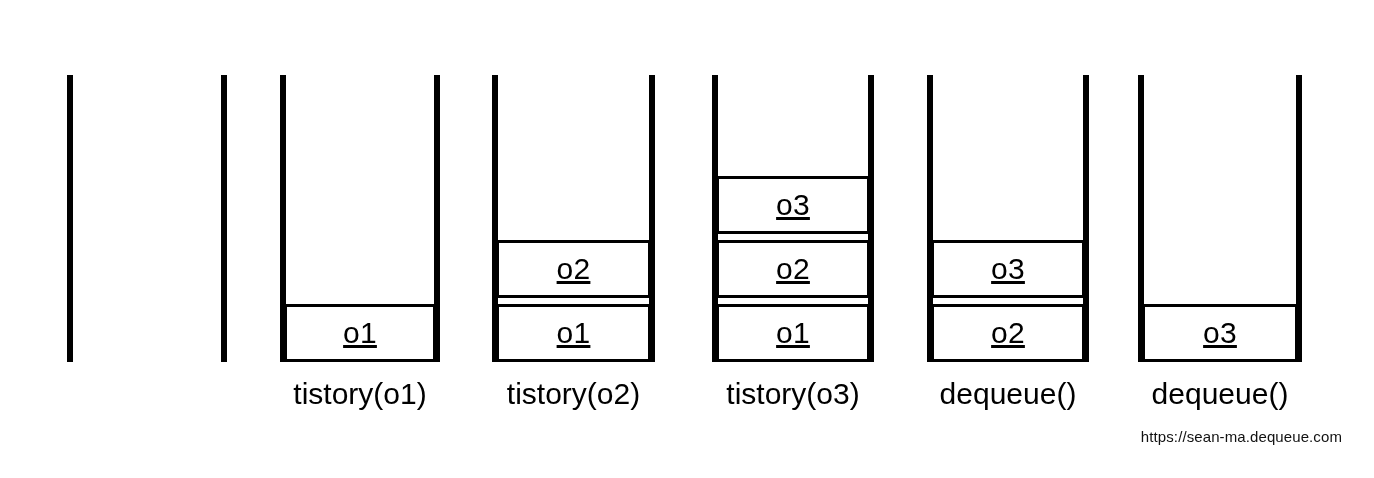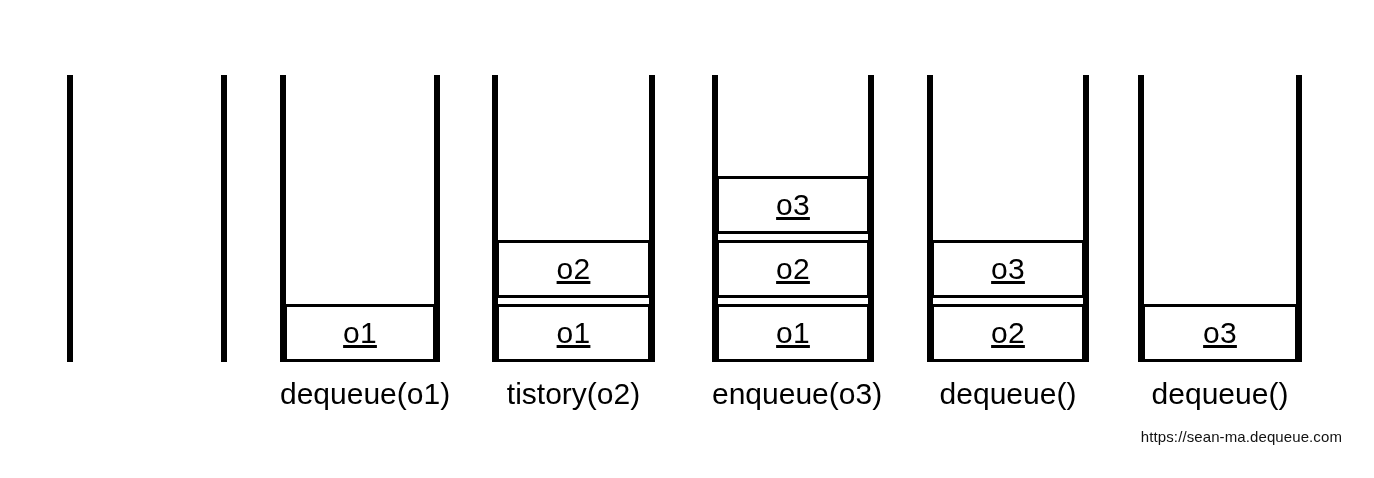--- a/index.html
+++ b/index.html
@@ -72,36 +72,36 @@
 <div id="canvas">
   <div id="groups-layer">
       <div class="queue-group" style="left: 67px; width: 160px;">
         <div class="rail rail-left"></div>
         <div class="rail rail-right"></div>
       </div>
       <div class="queue-group" style="left: 280px; width: 160px;">
         <div class="rail rail-left"></div>
         <div class="rail rail-right"></div>
         <div class="slot" style="left: 4px; right: 4px; height: 58px; top: 304px;">o1</div>
-        <div class="op-label">dequeue(o1)</div>
+        <div class="op-label">tistory(o1)</div>
       </div>
       <div class="queue-group" style="left: 492px; width: 163px;">
         <div class="rail rail-left"></div>
         <div class="rail rail-right"></div>
         <div class="slot" style="left: 4px; right: 4px; height: 58px; top: 304px;">o1</div>
         <div class="slot" style="left: 4px; right: 4px; height: 58px; top: 240px;">o2</div>
         <div class="op-label">tistory(o2)</div>
       </div>
       <div class="queue-group" style="left: 712px; width: 162px;">
         <div class="rail rail-left"></div>
         <div class="rail rail-right"></div>
         <div class="slot" style="left: 4px; right: 4px; height: 58px; top: 304px;">o1</div>
         <div class="slot" style="left: 4px; right: 4px; height: 58px; top: 240px;">o2</div>
         <div class="slot" style="left: 4px; right: 4px; height: 58px; top: 176px;">o3</div>
-        <div class="op-label">enqueue(o3)</div>
+        <div class="op-label">tistory(o3)</div>
       </div>
       <div class="queue-group" style="left: 927px; width: 162px;">
         <div class="rail rail-left"></div>
         <div class="rail rail-right"></div>
         <div class="slot" style="left: 4px; right: 4px; height: 58px; top: 304px;">o2</div>
         <div class="slot" style="left: 4px; right: 4px; height: 58px; top: 240px;">o3</div>
         <div class="op-label">dequeue()</div>
       </div>
       <div class="queue-group" style="left: 1138px; width: 164px;">
         <div class="rail rail-left"></div>

